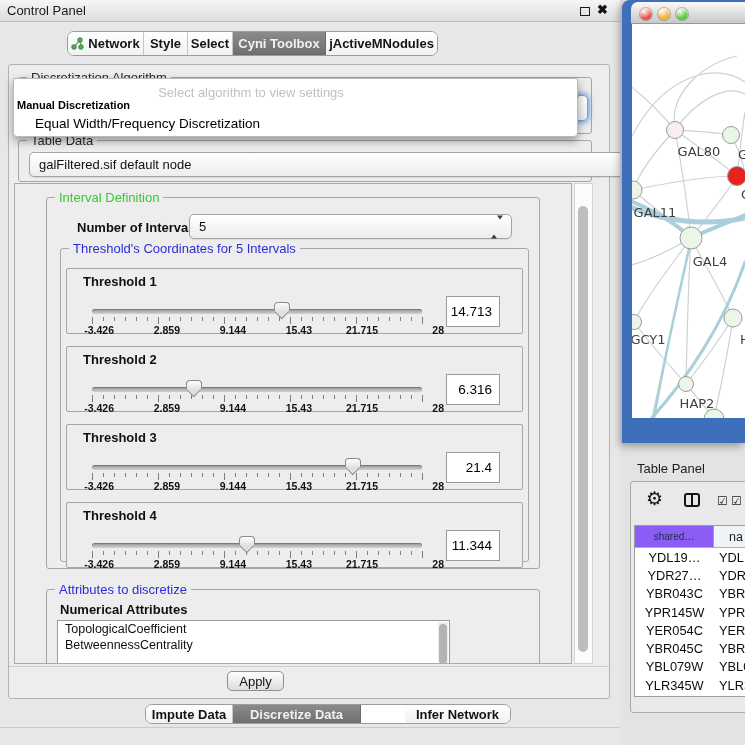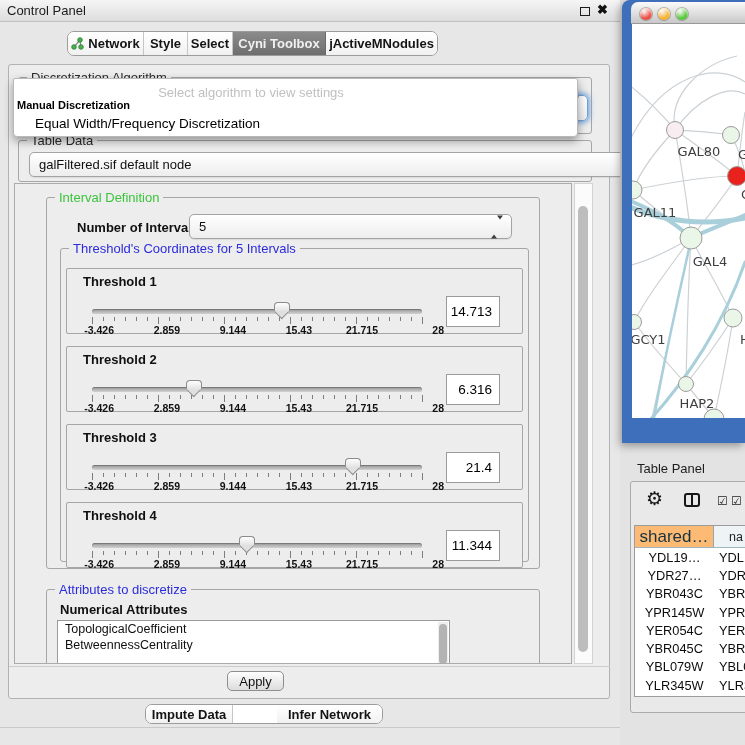--- a/index.html
+++ b/index.html
@@ -87,21 +87,21 @@
 
   .tp-title{position:absolute;left:637px;top:461px;font-size:13px;color:#1d1d1d;}
   .tpanel{position:absolute;left:630px;top:481px;width:130px;height:232px;background:#e9e9e9;
           border:1px solid #ababab;border-radius:3px;}
   .gear{position:absolute;left:15px;top:6px;font-size:19px;color:#161616;line-height:22px;}
   .split{position:absolute;left:53px;top:11px;width:16px;height:14px;border:2px solid #161616;border-radius:3px;}
   .split::after{content:"";position:absolute;left:50%;top:0;width:2px;height:100%;background:#161616;transform:translateX(-1px);}
   .cb{position:absolute;top:12px;font-size:12px;color:#222;}
   .tptable{position:absolute;left:3px;top:43px;width:125px;height:172px;background:#fff;border:1px solid #9c9c9c;overflow:hidden;}
   .tphead{display:flex;height:22px;border-bottom:1px solid #9fb6c0;}
-  .hc1{width:79px;background:#fdba74;border-right:1px solid #8fa7b2;font-size:17px;color:#16323e;
+  .hc1{width:79px;background:#8b5cf6;border-right:1px solid #8fa7b2;font-size:10px;color:#16323e;
        display:flex;align-items:center;justify-content:center;}
   .hc2{flex:1;background:#eef3f6;font-size:12.5px;color:#222;display:flex;align-items:center;justify-content:center;}
   .tprow{display:flex;height:18.3px;font-size:12.8px;color:#0d0d0d;align-items:center;white-space:nowrap;}
   .c1{width:79px;text-align:center;}
   .c2{padding-left:5px;}
 </style>
 </head>
 <body>
 
 <div id="root">
@@ -378,20 +378,23 @@
     <div class="vthumb"></div>
   </div>
 
   <div class="applyline"></div>
   <button class="applybtn">Apply</button>
 
   <div class="seg" id="bottom-tabs">
       <div class="tab" style="width: 87px;">
         <span>Impute Data</span>
       </div>
+      <div class="tab selected" style="width: 128px;">
+        <span>Discretize Data</span>
+      </div>
       <div class="tab" style="width: 105px; margin-left: 44px;">
         <span>Infer Network</span>
       </div>
     </div>
   <div class="bdiv"></div>
 
   <div class="rightbg"></div>
 
   <div class="netwin">
     <div class="nettitle">

